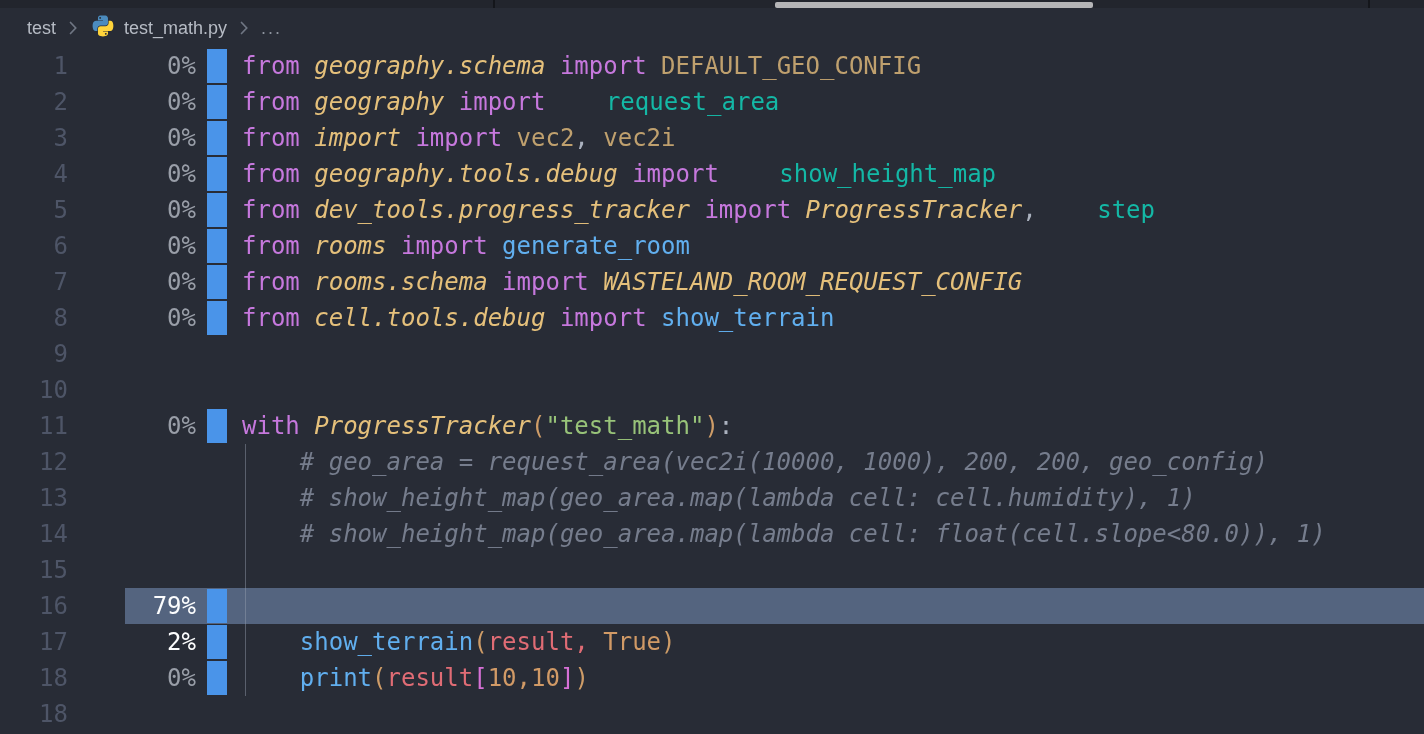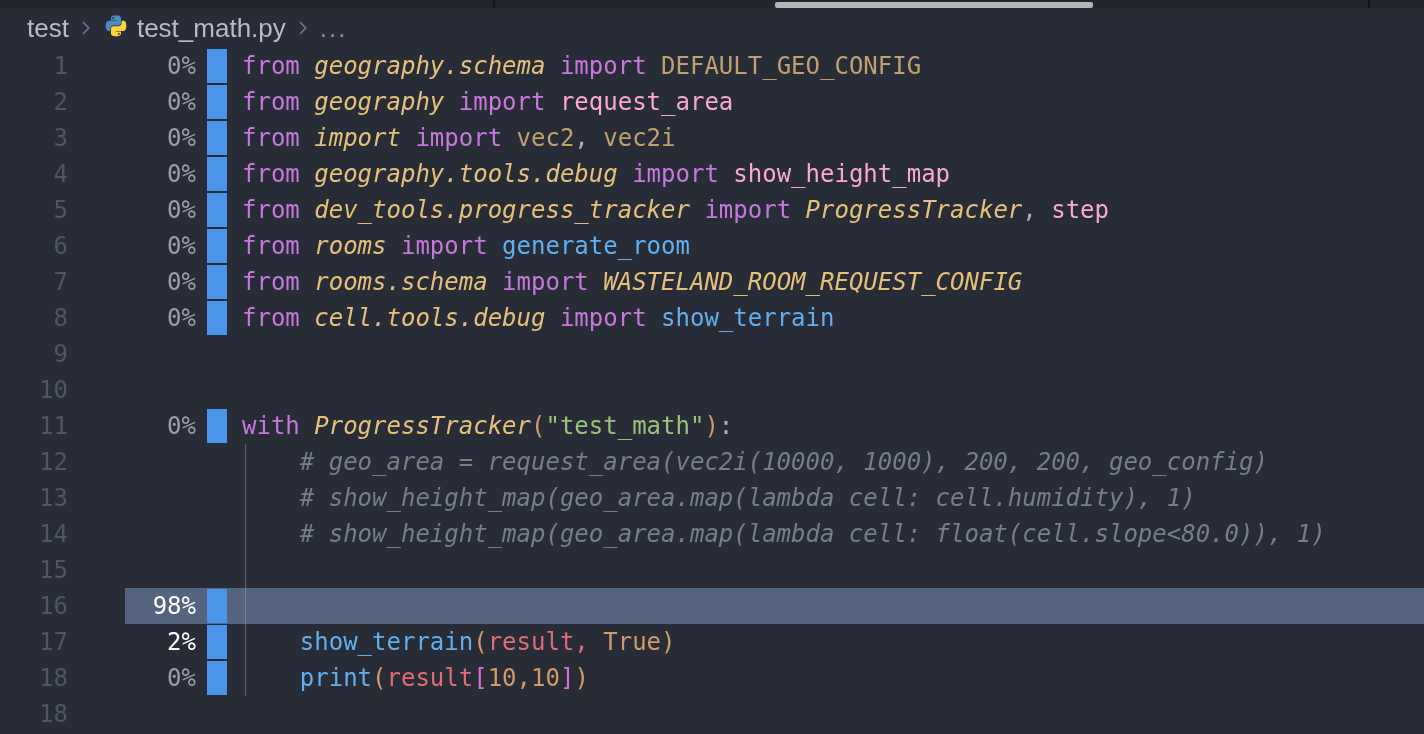--- a/index.html
+++ b/index.html
@@ -11,21 +11,21 @@
   
   .top-strip{position:absolute;left:0;top:0;width:1424px;height:8px;background:#22252d;}
   .strip-sep{position:absolute;top:0;width:2px;height:8px;background:#14161b;}
   .strip-sep.s1{left:493px;}
   .strip-sep.s2{left:1368px;}
   .strip-scroll{position:absolute;left:775px;top:2px;width:318px;height:6px;background:#b5b5b7;border-radius:2px;}
   
   .breadcrumb{
     position:absolute;left:0;top:8px;width:1424px;height:40px;
     display:flex;align-items:center;padding-left:27px;box-sizing:border-box;gap:9px;
-    font-family:"Liberation Sans",sans-serif;font-size:26px;color:#b6bbc4;
+    font-family:"Liberation Sans",sans-serif;font-size:18px;color:#b6bbc4;
   }
   .crumb{display:flex;align-items:center;gap:8px;cursor:pointer;}
   .crumb-dots{color:#8d939e;letter-spacing:2px;}
   .chev{display:flex;align-items:center;}
   
   .code-area{position:absolute;left:0;top:48px;width:1424px;}
   .row{position:relative;height:36px;display:flex;align-items:center;font-size:24px;line-height:36px;}
   .row.hl{background:linear-gradient(to right,transparent 125px,#54647f 125px);}
   .ln{display:inline-block;flex:none;width:68px;text-align:right;color:#4e5567;white-space:pre;}
   .pct{display:inline-block;flex:none;width:128px;text-align:right;color:#999ea8;white-space:pre;}
@@ -34,21 +34,21 @@
   .bar{position:absolute;left:11px;top:1px;width:20px;height:34px;background:#4a94e9;}
   .code{flex:none;margin-left:15px;white-space:pre;color:#abb2bf;}
   .code span{white-space:pre;}
   
   .guide{position:absolute;left:245px;top:444px;width:1px;height:252px;background:rgba(150,160,178,.45);z-index:3;pointer-events:none;}
   
   .tk-kw{color:#c678dd;}
   .tk-mod{color:#e5c07b;font-style:italic;}
   .tk-mod-dim{color:#bfa06e;}
   .tk-fn{color:#61afef;}
-  .tk-fn-dim{color:#f9a8d4;}
+  .tk-fn-dim{color:#14b8a6;margin-left:46px;}
   .tk-var{color:#e06c75;}
   .tk-op{color:#abb2bf;}
   .tk-str{color:#98c379;}
   .tk-num{color:#d19a66;}
   .tk-cmt{color:#767d8d;font-style:italic;}
   .tk-br1{color:#ce9c67;}
   .tk-br2{color:#d670d6;}
 </style>
 </head>
 <body>
@@ -189,21 +189,21 @@
       <span class="code"><span class="tk-op">    </span><span class="tk-cmt"># show_height_map(geo_area.map(lambda cell: float(cell.slope&lt;80.0)), 1)</span></span>
     </div>
     <div class="row">
       <span class="ln">15</span>
       <span class="pct"></span>
       <span class="barcell"></span>
       <span class="code"></span>
     </div>
     <div class="row hl">
       <span class="ln">16</span>
-      <span class="pct hot">98%</span>
+      <span class="pct hot">79%</span>
       <span class="barcell">
         <span class="bar"></span>
       </span>
     </div>
     <div class="row">
       <span class="ln">17</span>
       <span class="pct hot">2%</span>
       <span class="barcell">
         <span class="bar"></span>
       </span>

